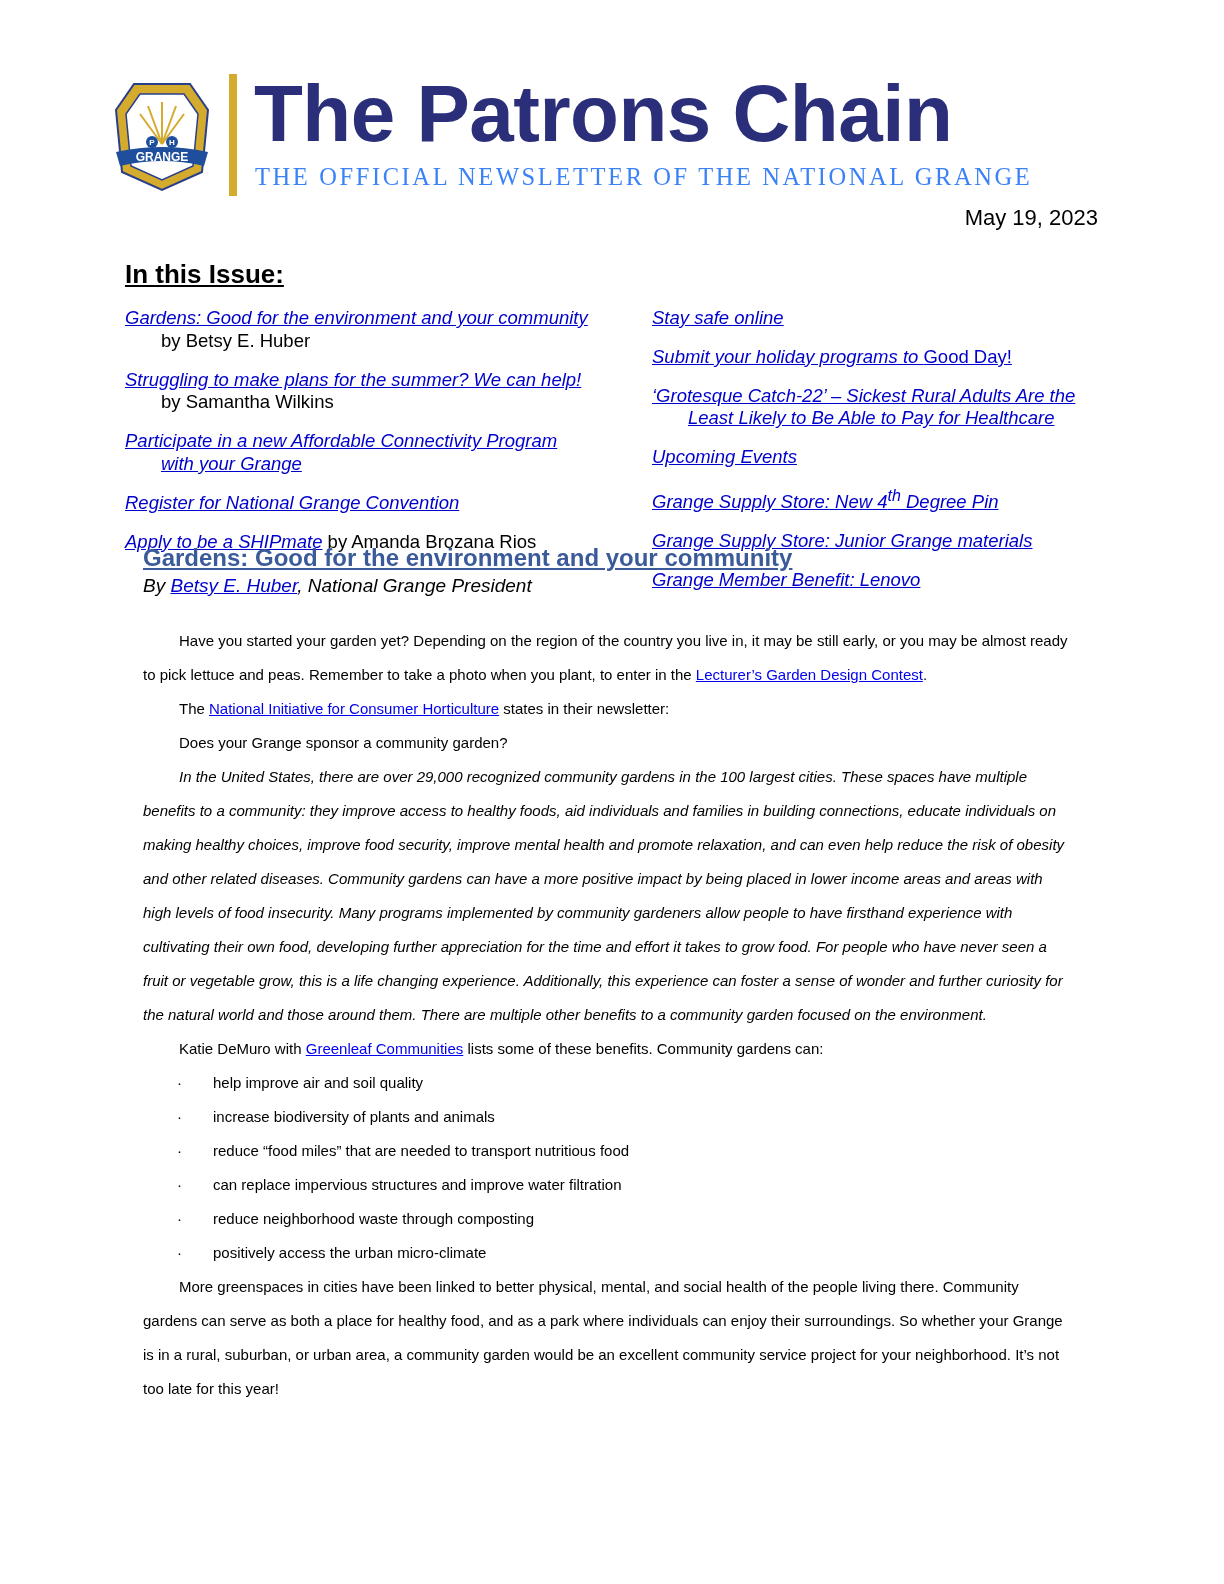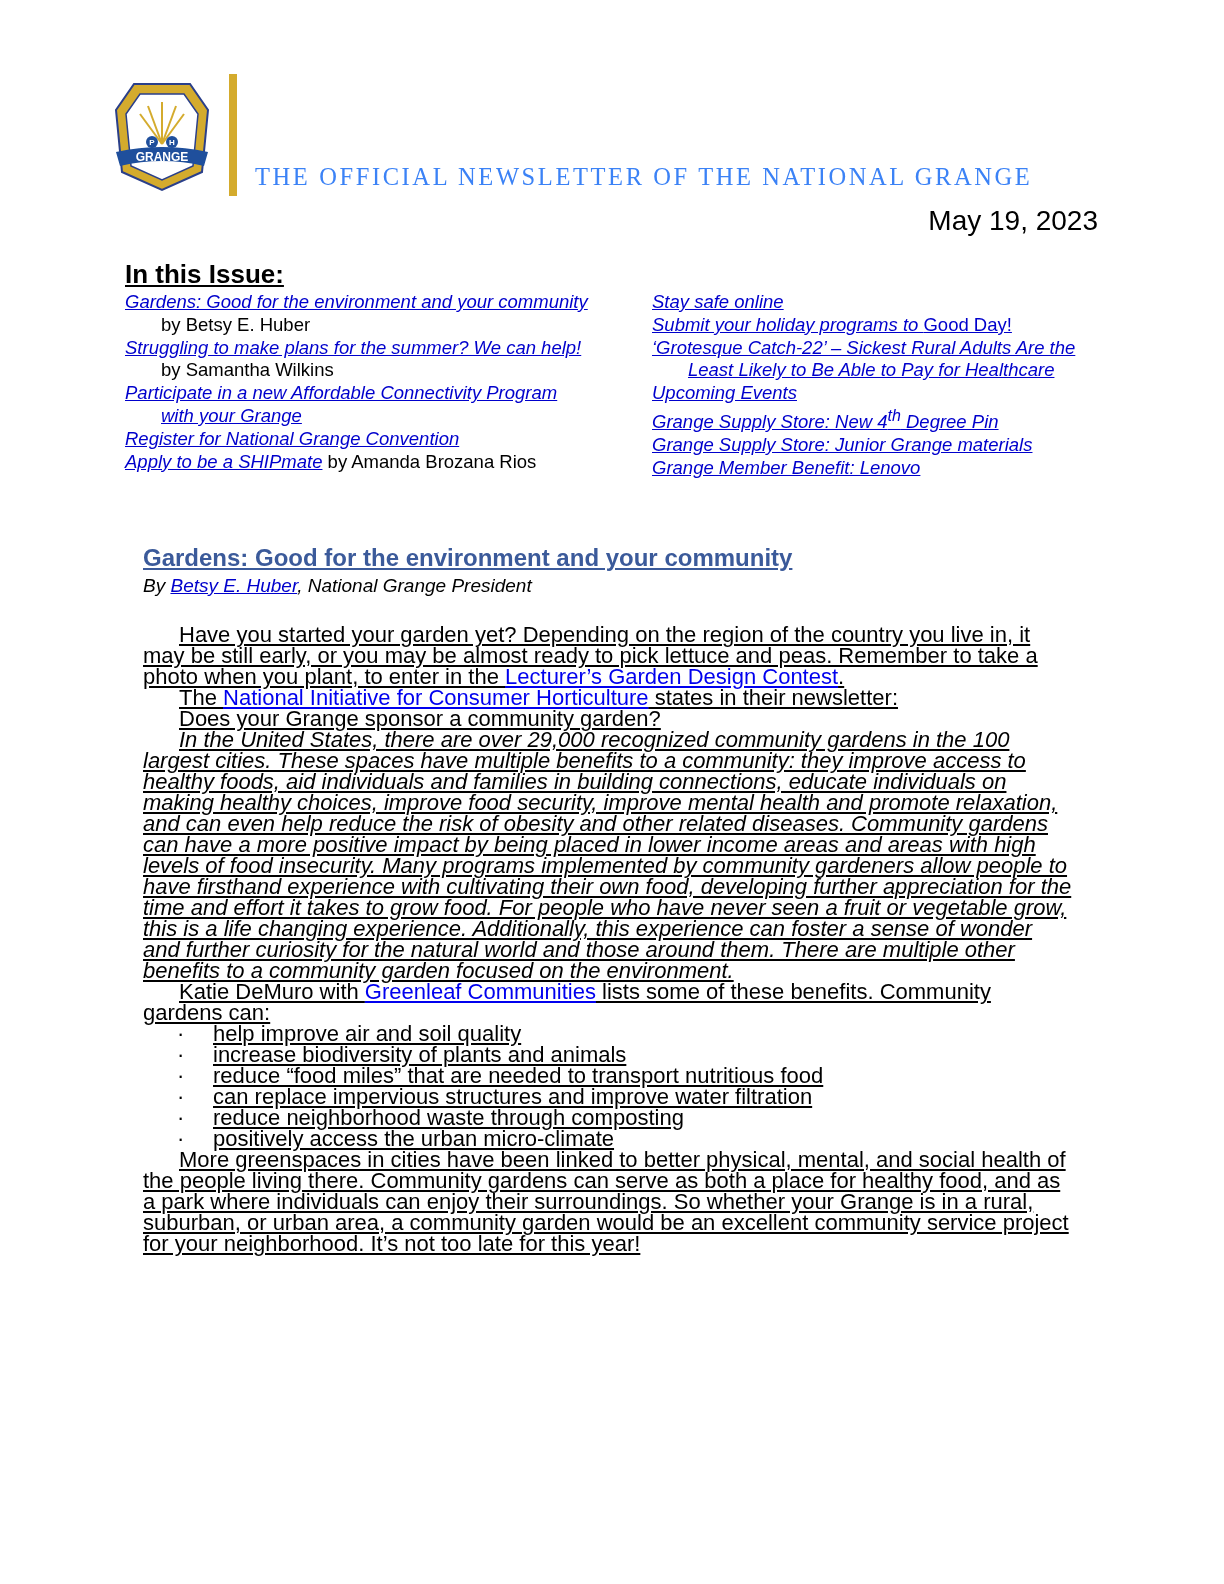--- a/index.html
+++ b/index.html
@@ -9,40 +9,40 @@
 
     
     .masthead { position: absolute; left: 112px; top: 74px; width: 940px; height: 124px; }
     .logo { position: absolute; left: 0; top: 6px; width: 100px; height: 112px; }
     .divider-bar { position: absolute; left: 117px; top: 0; width: 8px; height: 122px; background: #d4ab2d; }
     .title { position: absolute; left: 142px; top: -6px; font-size: 80px; font-weight: bold;
              color: #2b2f7a; letter-spacing: -0.5px; line-height: 92px; white-space: nowrap; }
     .subtitle { position: absolute; left: 143px; top: 88px; font-size: 24.5px; color: #3b82f6;
                 letter-spacing: 2.6px; line-height: 30px; white-space: nowrap; font-family: Liberation Serif, serif; }
 
-    .date { position: absolute; right: 126px; top: 205px; font-size: 28px; }
+    .date { position: absolute; right: 126px; top: 205px; font-size: 22px; }
 
     
     .toc-title { position: absolute; left: 125px; top: 258px; font-size: 26px; font-weight: bold;
                  text-decoration: underline; line-height: 32px; }
     .toc-col { position: absolute; top: 291px; font-size: 18.5px; line-height: 22.8px; }
     .toc-col.left { left: 125px; width: 470px; }
     .toc-col.right { left: 652px; width: 470px; }
-    .toc-item { padding-left: 36px; text-indent: -36px; }
+    .toc-item { padding-left: 36px; text-indent: -36px; margin-top: 16px; }
     .toc-item a { font-style: italic; color: #0000cc; }
     .toc-item .by { color: #000; font-style: normal; }
     .toc-item .plain-link { font-style: normal; }
 
     
     .article { position: absolute; left: 143px; top: 543px; width: 930px; }
     .art-title { font-size: 24px; font-weight: bold; color: #3b5a9a; text-decoration: underline;
                  line-height: 30px; margin: 0; }
     .byline { font-size: 19px; font-style: italic; line-height: 25px; margin: 0 0 26px 0; }
     .byline a { color: #0000cc; }
-    .body { font-size: 22px; line-height: 21px; text-decoration: underline; }
+    .body { font-size: 15px; line-height: 34px; }
     .body p { margin: 0; text-indent: 36px; }
     .body p.quote { font-style: italic; }
     .body ul { list-style: none; margin: 0; padding: 0 0 0 34px; }
     .body li { position: relative; padding-left: 36px; }
     .body li .bullet { position: absolute; left: 0; top: 0; }
   </style>
 </head>
 <body>
 
 <div class="masthead">
@@ -57,20 +57,21 @@
         <path d="M50,64 L72,34"></path>
     </g>
     <circle cx="40" cy="62" r="6" fill="#1f4f9c"></circle>
     <circle cx="60" cy="62" r="6" fill="#1f4f9c"></circle>
     <text x="40" y="65" font-size="8" fill="#fff" text-anchor="middle" font-family="Liberation Sans, sans-serif" font-weight="bold">P</text>
     <text x="60" y="65" font-size="8" fill="#fff" text-anchor="middle" font-family="Liberation Sans, sans-serif" font-weight="bold">H</text>
     <path d="M4,72 Q50,62 96,72 L92,86 Q50,76 8,86 Z" fill="#1f4f9c"></path>
     <text x="50" y="81" font-size="12" fill="#ffffff" text-anchor="middle" font-family="Liberation Sans, sans-serif" font-weight="bold">GRANGE</text>
   </svg>
   <div class="divider-bar"></div>
+  <div class="title">The Patrons Chain</div>
   <div class="subtitle">THE OFFICIAL NEWSLETTER OF THE NATIONAL GRANGE</div>
 </div>
 
 <div class="date">May 19, 2023</div>
 
 <div class="toc-title">In this Issue:</div>
 
 <div class="toc-col left">
   <div class="toc-item"><a>Gardens: Good for the environment and your community</a><span class="by"> by Betsy E. Huber</span></div>
   <div class="toc-item"><a>Struggling to make plans for the summer? We can help!</a><span class="by"> by Samantha Wilkins</span></div>

